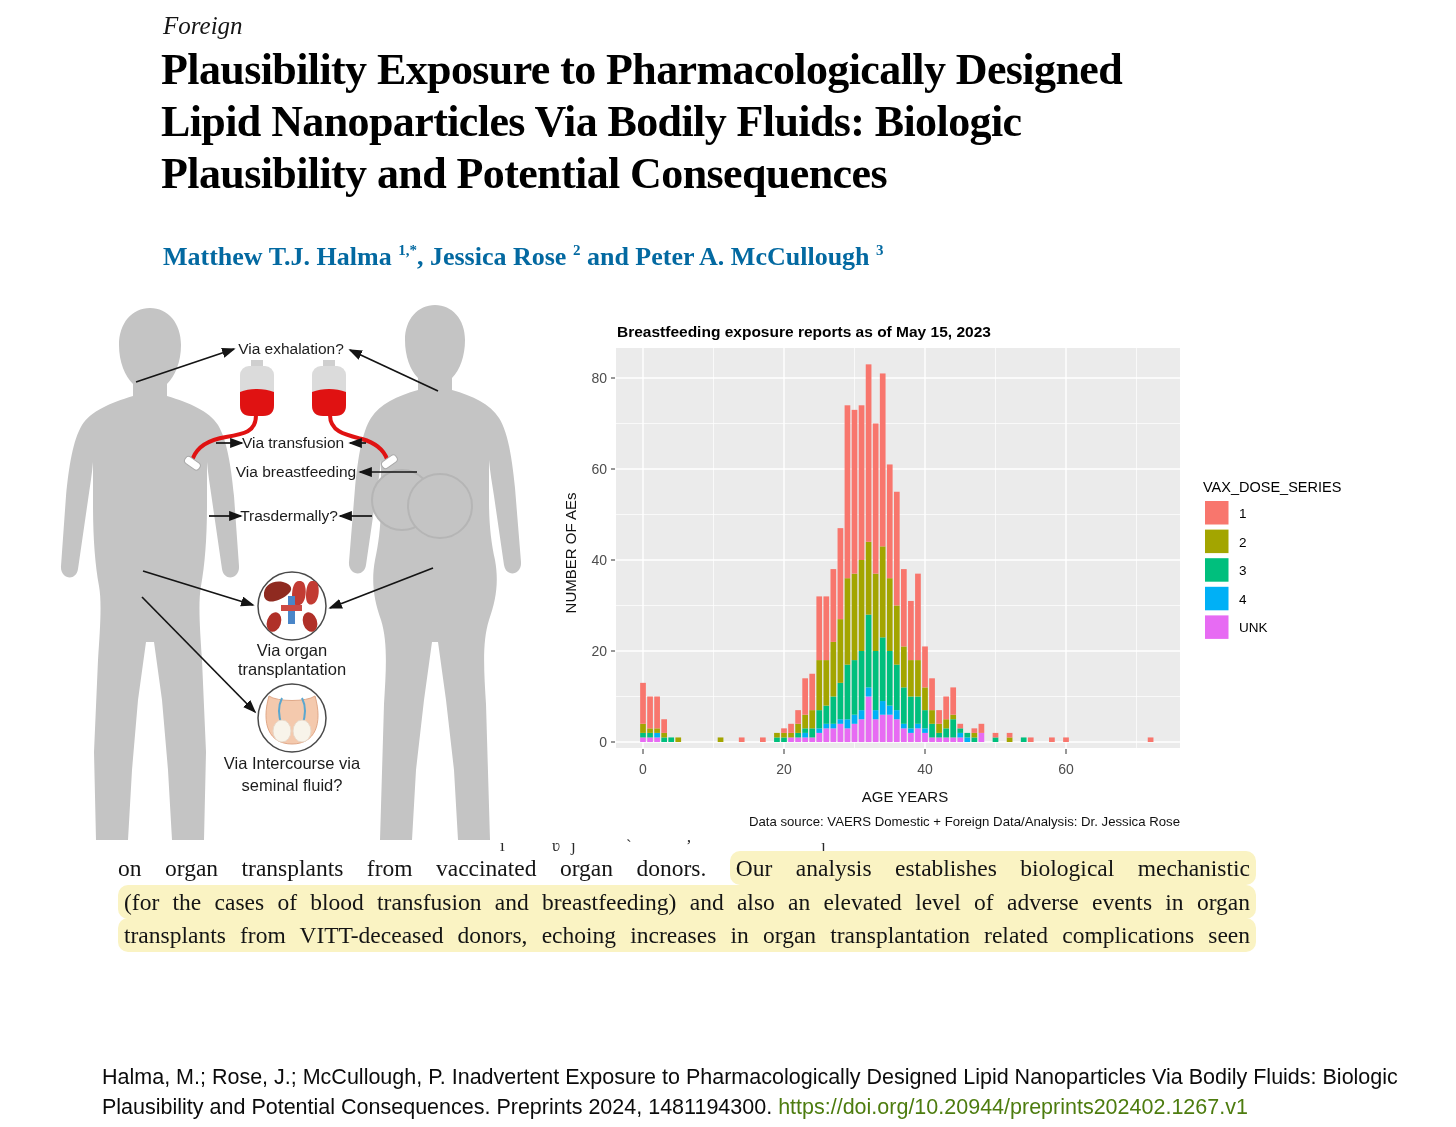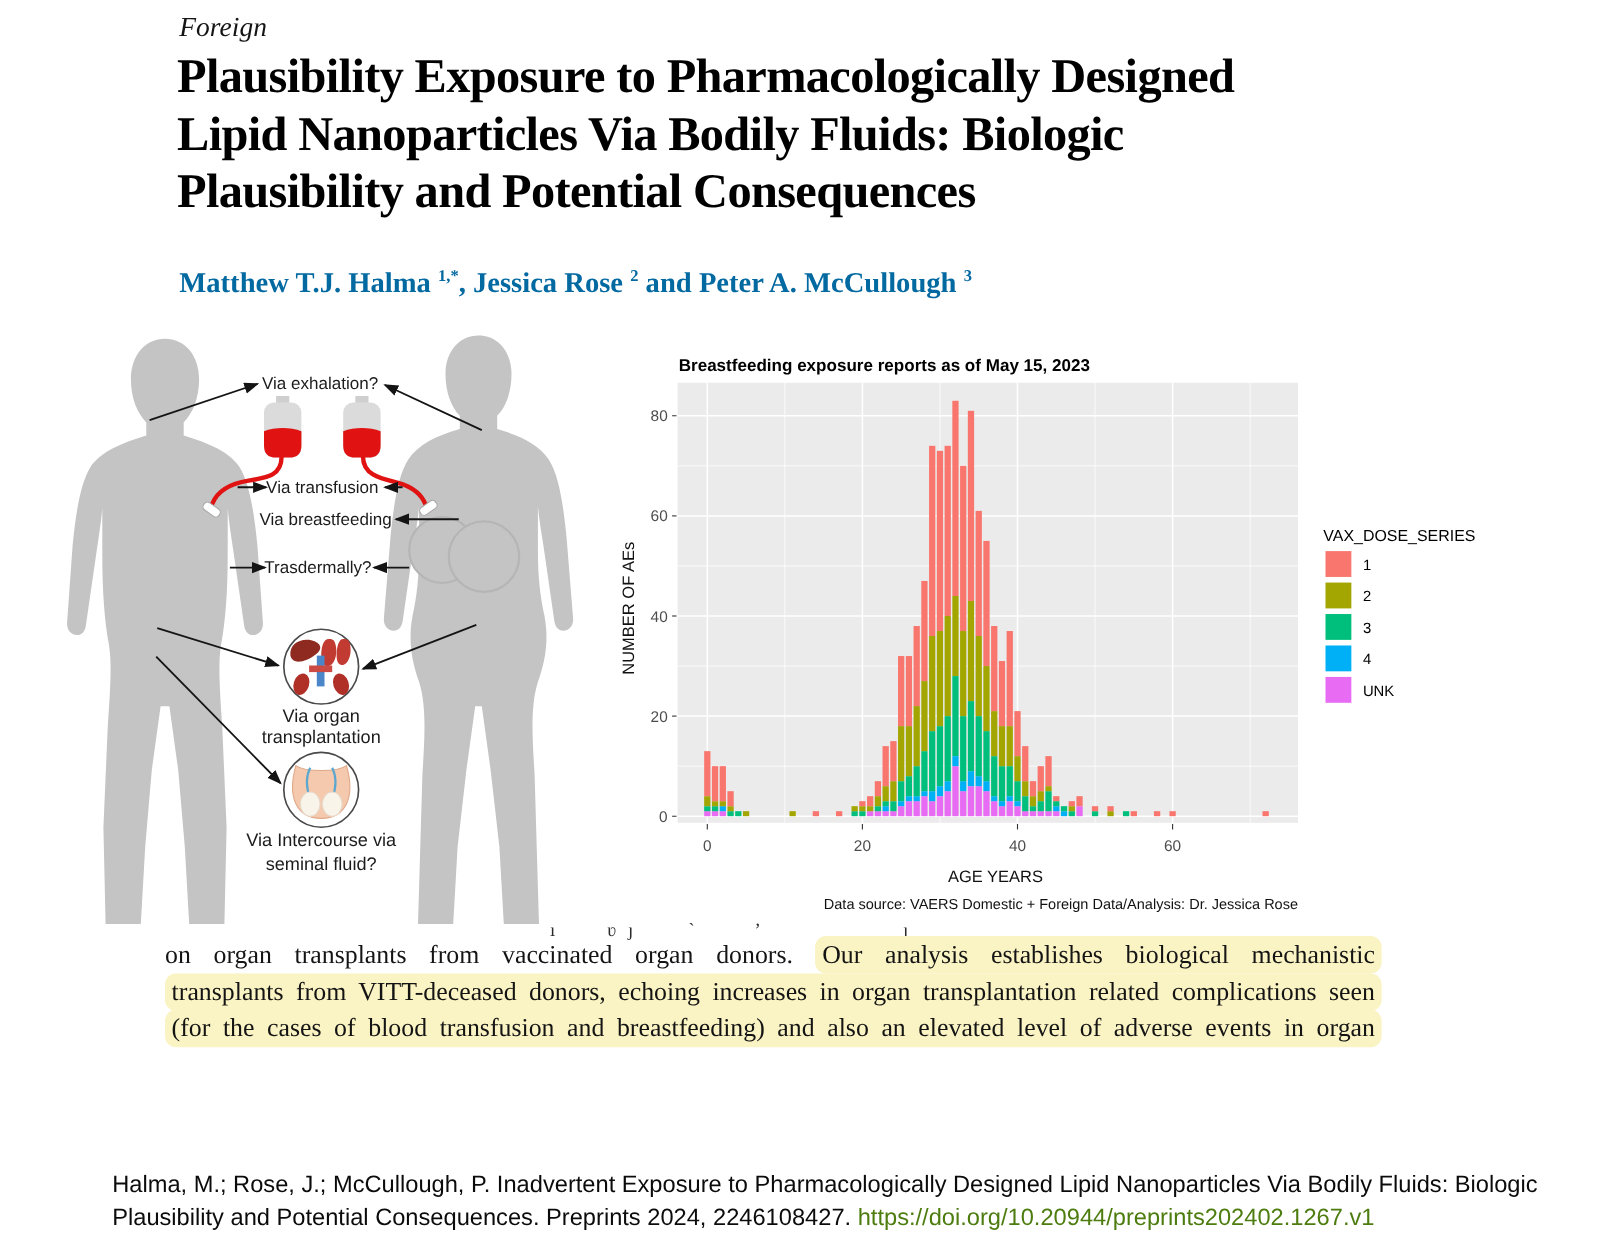--- a/index.html
+++ b/index.html
@@ -15,21 +15,21 @@
   svg text{font-family:"Liberation Sans","DejaVu Sans",sans-serif;}
   .diagram-label{font-size:15.5px;fill:#1c1c1c;}
   .diagram-label-lg{font-size:16.5px;fill:#1c1c1c;}
   .chart-title{font-size:15.5px;font-weight:bold;fill:#000;}
   .axis-title{font-size:15px;fill:#111;}
   .tick-label{font-size:14px;fill:#4d4d4d;}
   .caption{font-size:13.2px;fill:#111;}
   .legend-title{font-size:14.5px;fill:#000;}
   .legend-label{font-size:13.5px;fill:#000;}
   .para{position:absolute;left:118px;top:852px;width:1138px;font-size:23.5px;line-height:33.5px;color:#141414;}
-  .para .ln{height:33.5px;white-space:nowrap;margin-left:32px;}
+  .para .ln{height:33.5px;white-space:nowrap;}
   .para .ln.just{text-align:justify;text-align-last:justify;white-space:normal;}
   .hl{background:#FAF3C3;padding:4px 6px;border-radius:10px;box-decoration-break:clone;-webkit-box-decoration-break:clone;}
   .frag{position:absolute;top:836px;font-size:17px;color:#2a2a2a;font-family:"Liberation Serif",serif;}
   .cite{position:absolute;left:74px;top:1063px;width:1365px;
     font-family:"Liberation Sans","DejaVu Sans",sans-serif;font-size:21.5px;line-height:29.5px;color:#0b0b0b;margin-left:28px;}
   .doi{color:#4d7c0f;text-decoration:none;}
 </style>
 </head>
 <body>
 
@@ -355,22 +355,22 @@
     <span class="frag" style="left: 500px;">ı</span>
     <span class="frag" style="left: 552px;">ʋ</span>
     <span class="frag" style="left: 571px;">ȷ</span>
     <span class="frag" style="left: 626px;">ˋ</span>
     <span class="frag" style="left: 686px;">ʼ</span>
     <span class="frag" style="left: 821px;">ȷ</span>
   </div>
 
 <div class="para" id="para">
     <div class="ln just"><span>on organ transplants from vaccinated organ donors. </span><span class="hl">Our analysis establishes biological mechanistic</span></div>
+    <div class="ln just"><span class="hl">(for the cases of blood transfusion and breastfeeding) and also an elevated level of adverse events in organ</span></div>
     <div class="ln just"><span class="hl">transplants from VITT-deceased donors, echoing increases in organ transplantation related complications seen</span></div>
-    <div class="ln just"><span class="hl">(for the cases of blood transfusion and breastfeeding) and also an elevated level of adverse events in organ</span></div>
   </div>
 
 <div class="cite">
   <div>Halma, M.; Rose, J.; McCullough, P. Inadvertent Exposure to Pharmacologically Designed Lipid Nanoparticles Via Bodily Fluids: Biologic</div>
   <div>
-    <span>Plausibility and Potential Consequences. Preprints 2024, 2246108427. </span><span class="doi">https://doi.org/10.20944/preprints202402.1267.v1</span>
+    <span>Plausibility and Potential Consequences. Preprints 2024, 1481194300. </span><span class="doi">https://doi.org/10.20944/preprints202402.1267.v1</span>
   </div>
 </div>
 
 </body></html>

